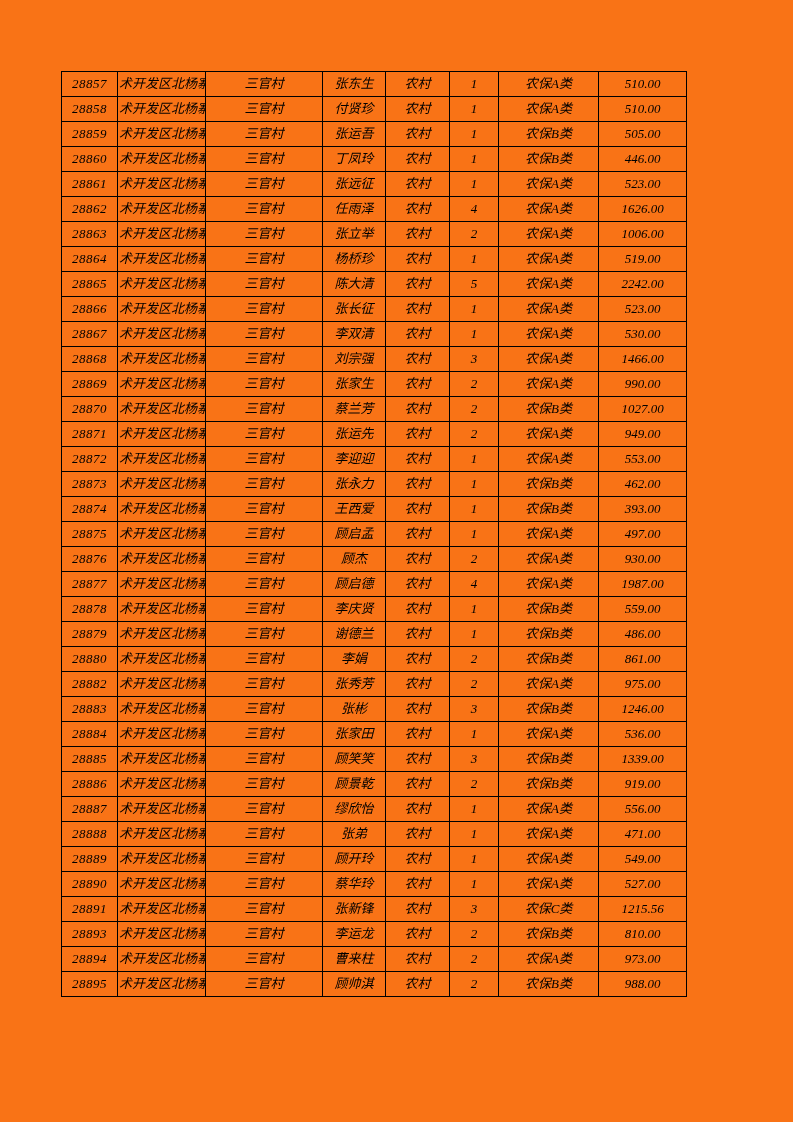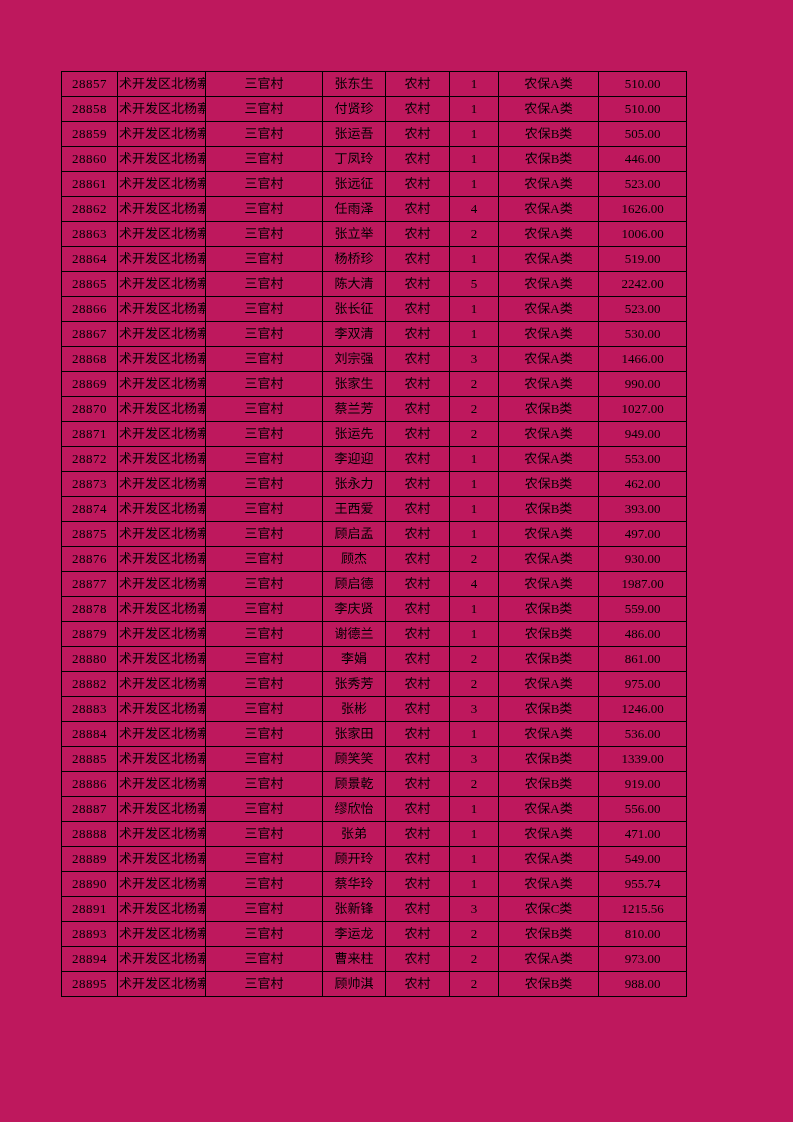--- a/index.html
+++ b/index.html
@@ -4,24 +4,25 @@
 <style>
   html, body {
     margin: 0;
     padding: 0;
     background: #ffffff;
   }
   .page {
     position: relative;
     width: 793px;
     height: 1122px;
-    background: #be185d;
+    background: #f97316;
     overflow: hidden;
     font-family: "Liberation Serif", "DejaVu Serif", serif;
     color: #000000;
+    font-style: italic;
   }
   table.records {
     position: absolute;
     left: 61px;
     top: 71px;
     width: 625px;
     border-collapse: collapse;
     table-layout: fixed;
   }
   table.records td {
@@ -385,21 +386,21 @@
           <td>549.00</td>
         </tr>
         <tr>
           <td class="cell-id">28890</td>
           <td class="cell-district"><span class="clip-inner">术开发区北杨寨</span></td>
           <td>三官村</td>
           <td>蔡华玲</td>
           <td>农村</td>
           <td>1</td>
           <td>农保A类</td>
-          <td>955.74</td>
+          <td>527.00</td>
         </tr>
         <tr>
           <td class="cell-id">28891</td>
           <td class="cell-district"><span class="clip-inner">术开发区北杨寨</span></td>
           <td>三官村</td>
           <td>张新锋</td>
           <td>农村</td>
           <td>3</td>
           <td>农保C类</td>
           <td>1215.56</td>

